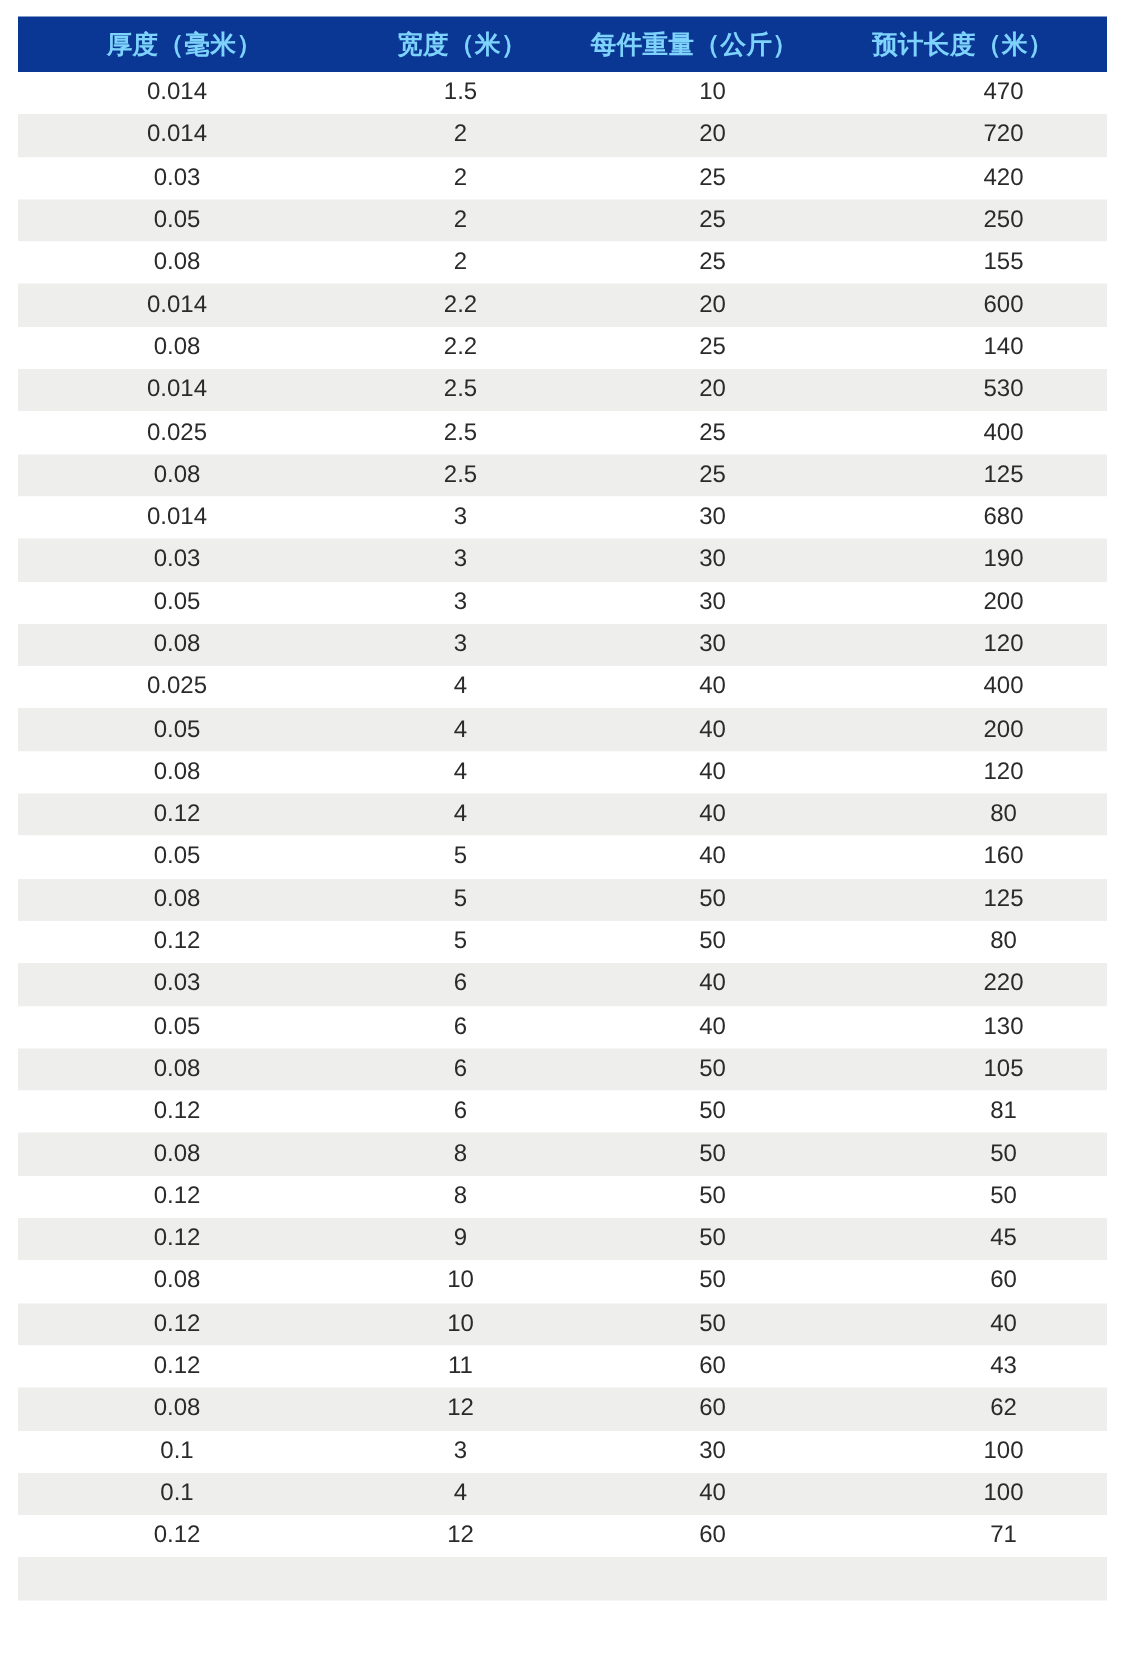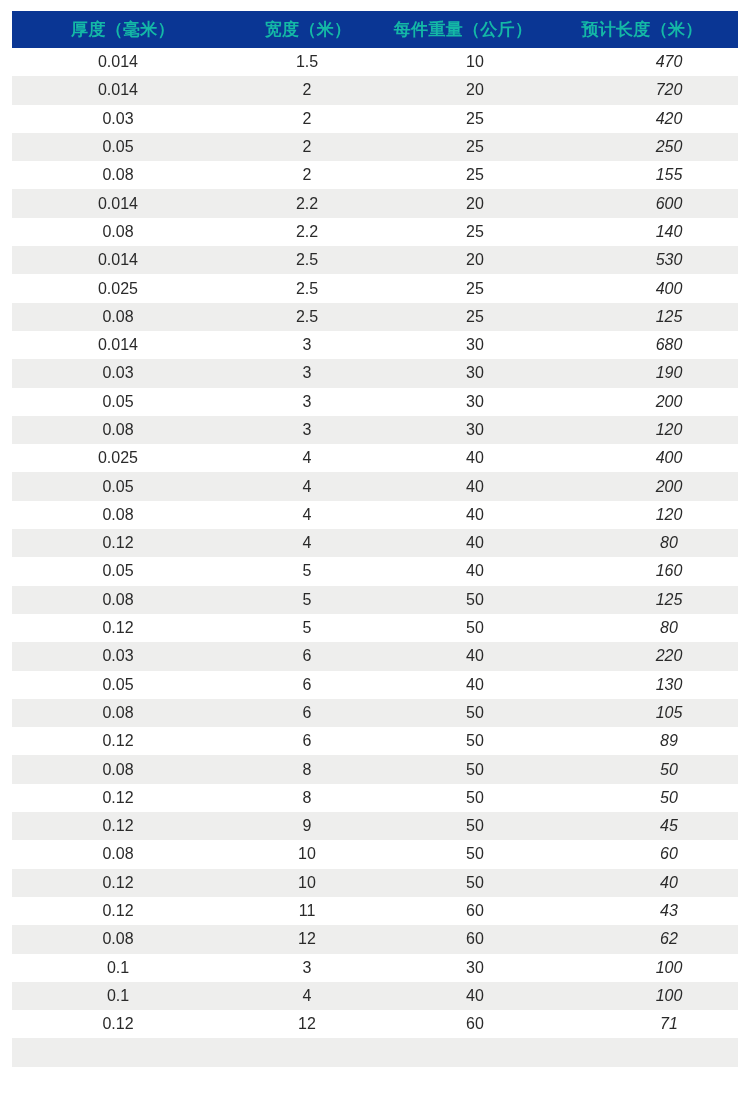--- a/index.html
+++ b/index.html
@@ -39,21 +39,21 @@
   .spec-table col.c4 { width: 192px; }
 
   thead tr.header-row {
     background: #0A3694;
   }
 
   thead th {
     height: 37px;
     padding: 0;
     margin: 0;
-    color: #14b8a6;
+    color: #7dd3fc;
     font-size: 17px;
     font-weight: bold;
     letter-spacing: 0.3px;
     text-align: center;
     vertical-align: middle;
     white-space: nowrap;
     font-family: "DejaVu Sans", "Liberation Sans", sans-serif;
   }
 
   tbody tr {
@@ -72,21 +72,21 @@
     font-weight: normal;
     text-align: center;
     vertical-align: middle;
     white-space: nowrap;
     font-family: "Liberation Sans", "DejaVu Sans", sans-serif;
   }
 
   tbody td.col-thickness { padding-right: 10px; }
   tbody td.col-width     { padding-right: 2px; }
   tbody td.col-weight    { padding-left: 22px; }
-  tbody td.col-length    { padding-left: 54px; font-style: italic; }
+  tbody td.col-length    { padding-left: 54px; }
 
   thead th.h-weight { padding-right: 2px; }
   thead th.h-length { padding-right: 0px; }
 
   tbody tr.filler-row {
     background: #EEEEED;
     height: 29px;
   }
   tbody tr.filler-row td { height: 29px; }
 </style>
@@ -252,21 +252,21 @@
         <tr class="row-even">
           <td class="col-thickness">0.08</td>
           <td class="col-width">6</td>
           <td class="col-weight">50</td>
           <td class="col-length">105</td>
         </tr>
         <tr class="row-odd">
           <td class="col-thickness">0.12</td>
           <td class="col-width">6</td>
           <td class="col-weight">50</td>
-          <td class="col-length">89</td>
+          <td class="col-length">81</td>
         </tr>
         <tr class="row-even">
           <td class="col-thickness">0.08</td>
           <td class="col-width">8</td>
           <td class="col-weight">50</td>
           <td class="col-length">50</td>
         </tr>
         <tr class="row-odd">
           <td class="col-thickness">0.12</td>
           <td class="col-width">8</td>

